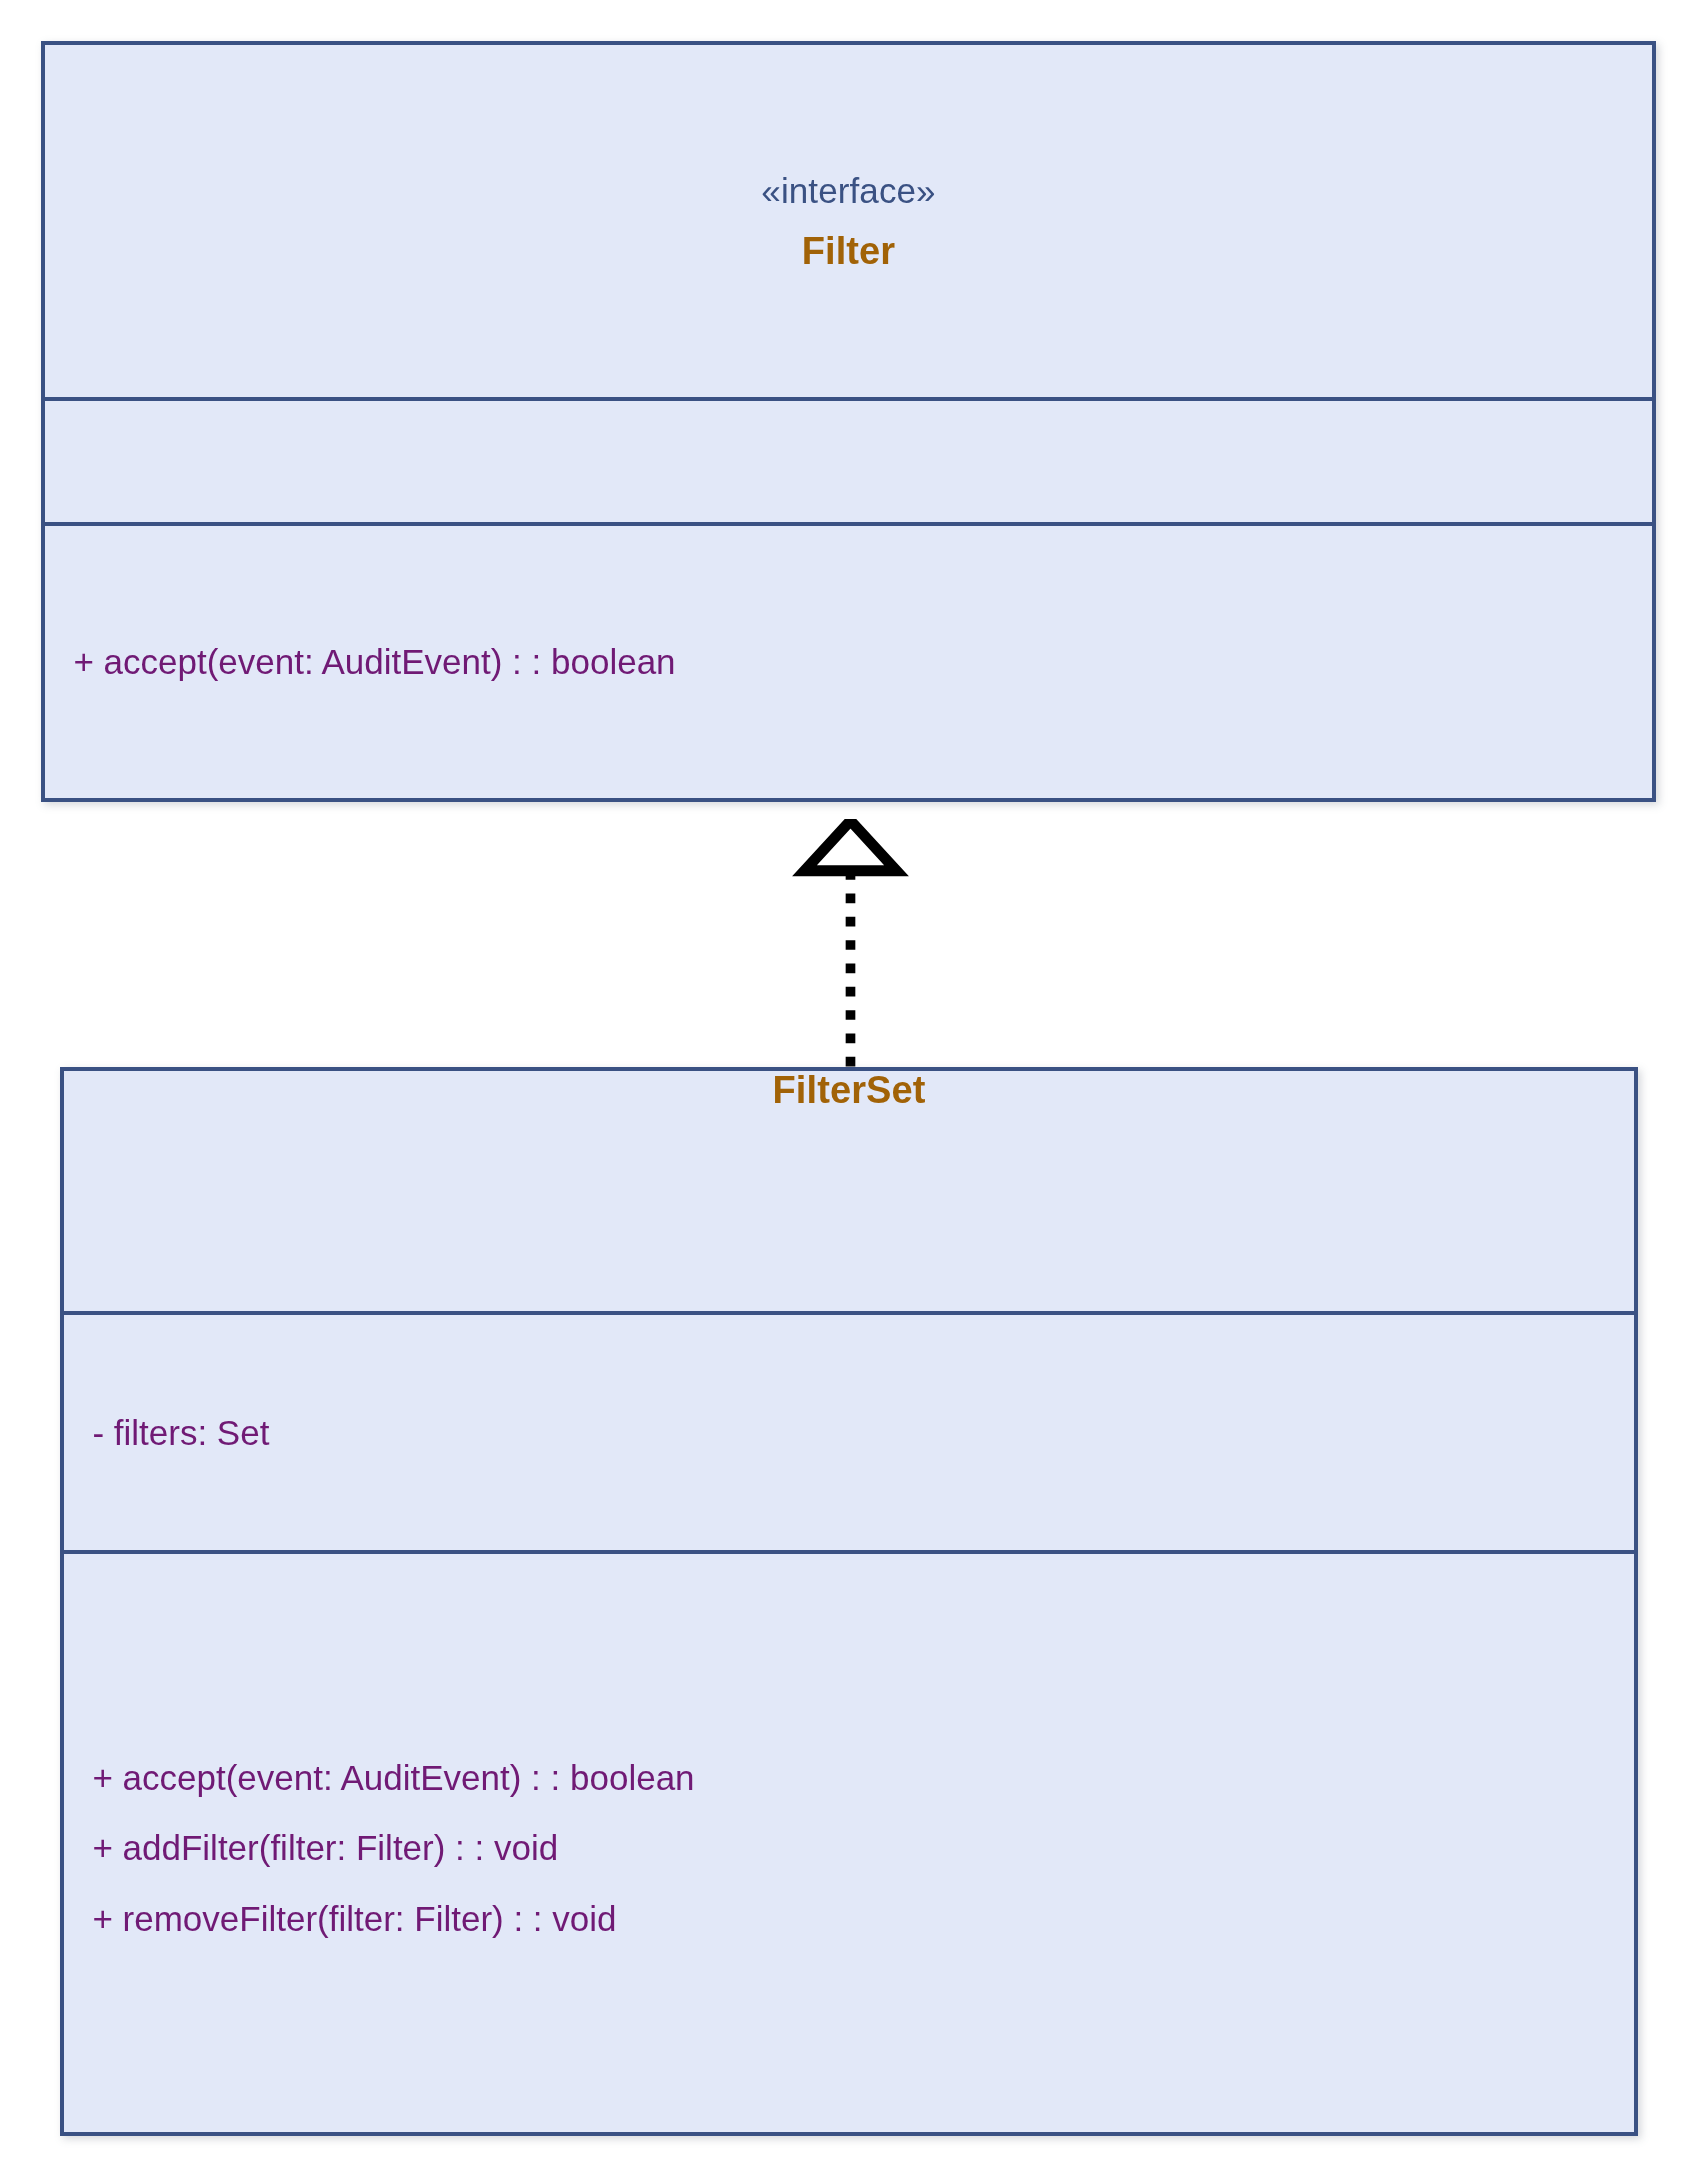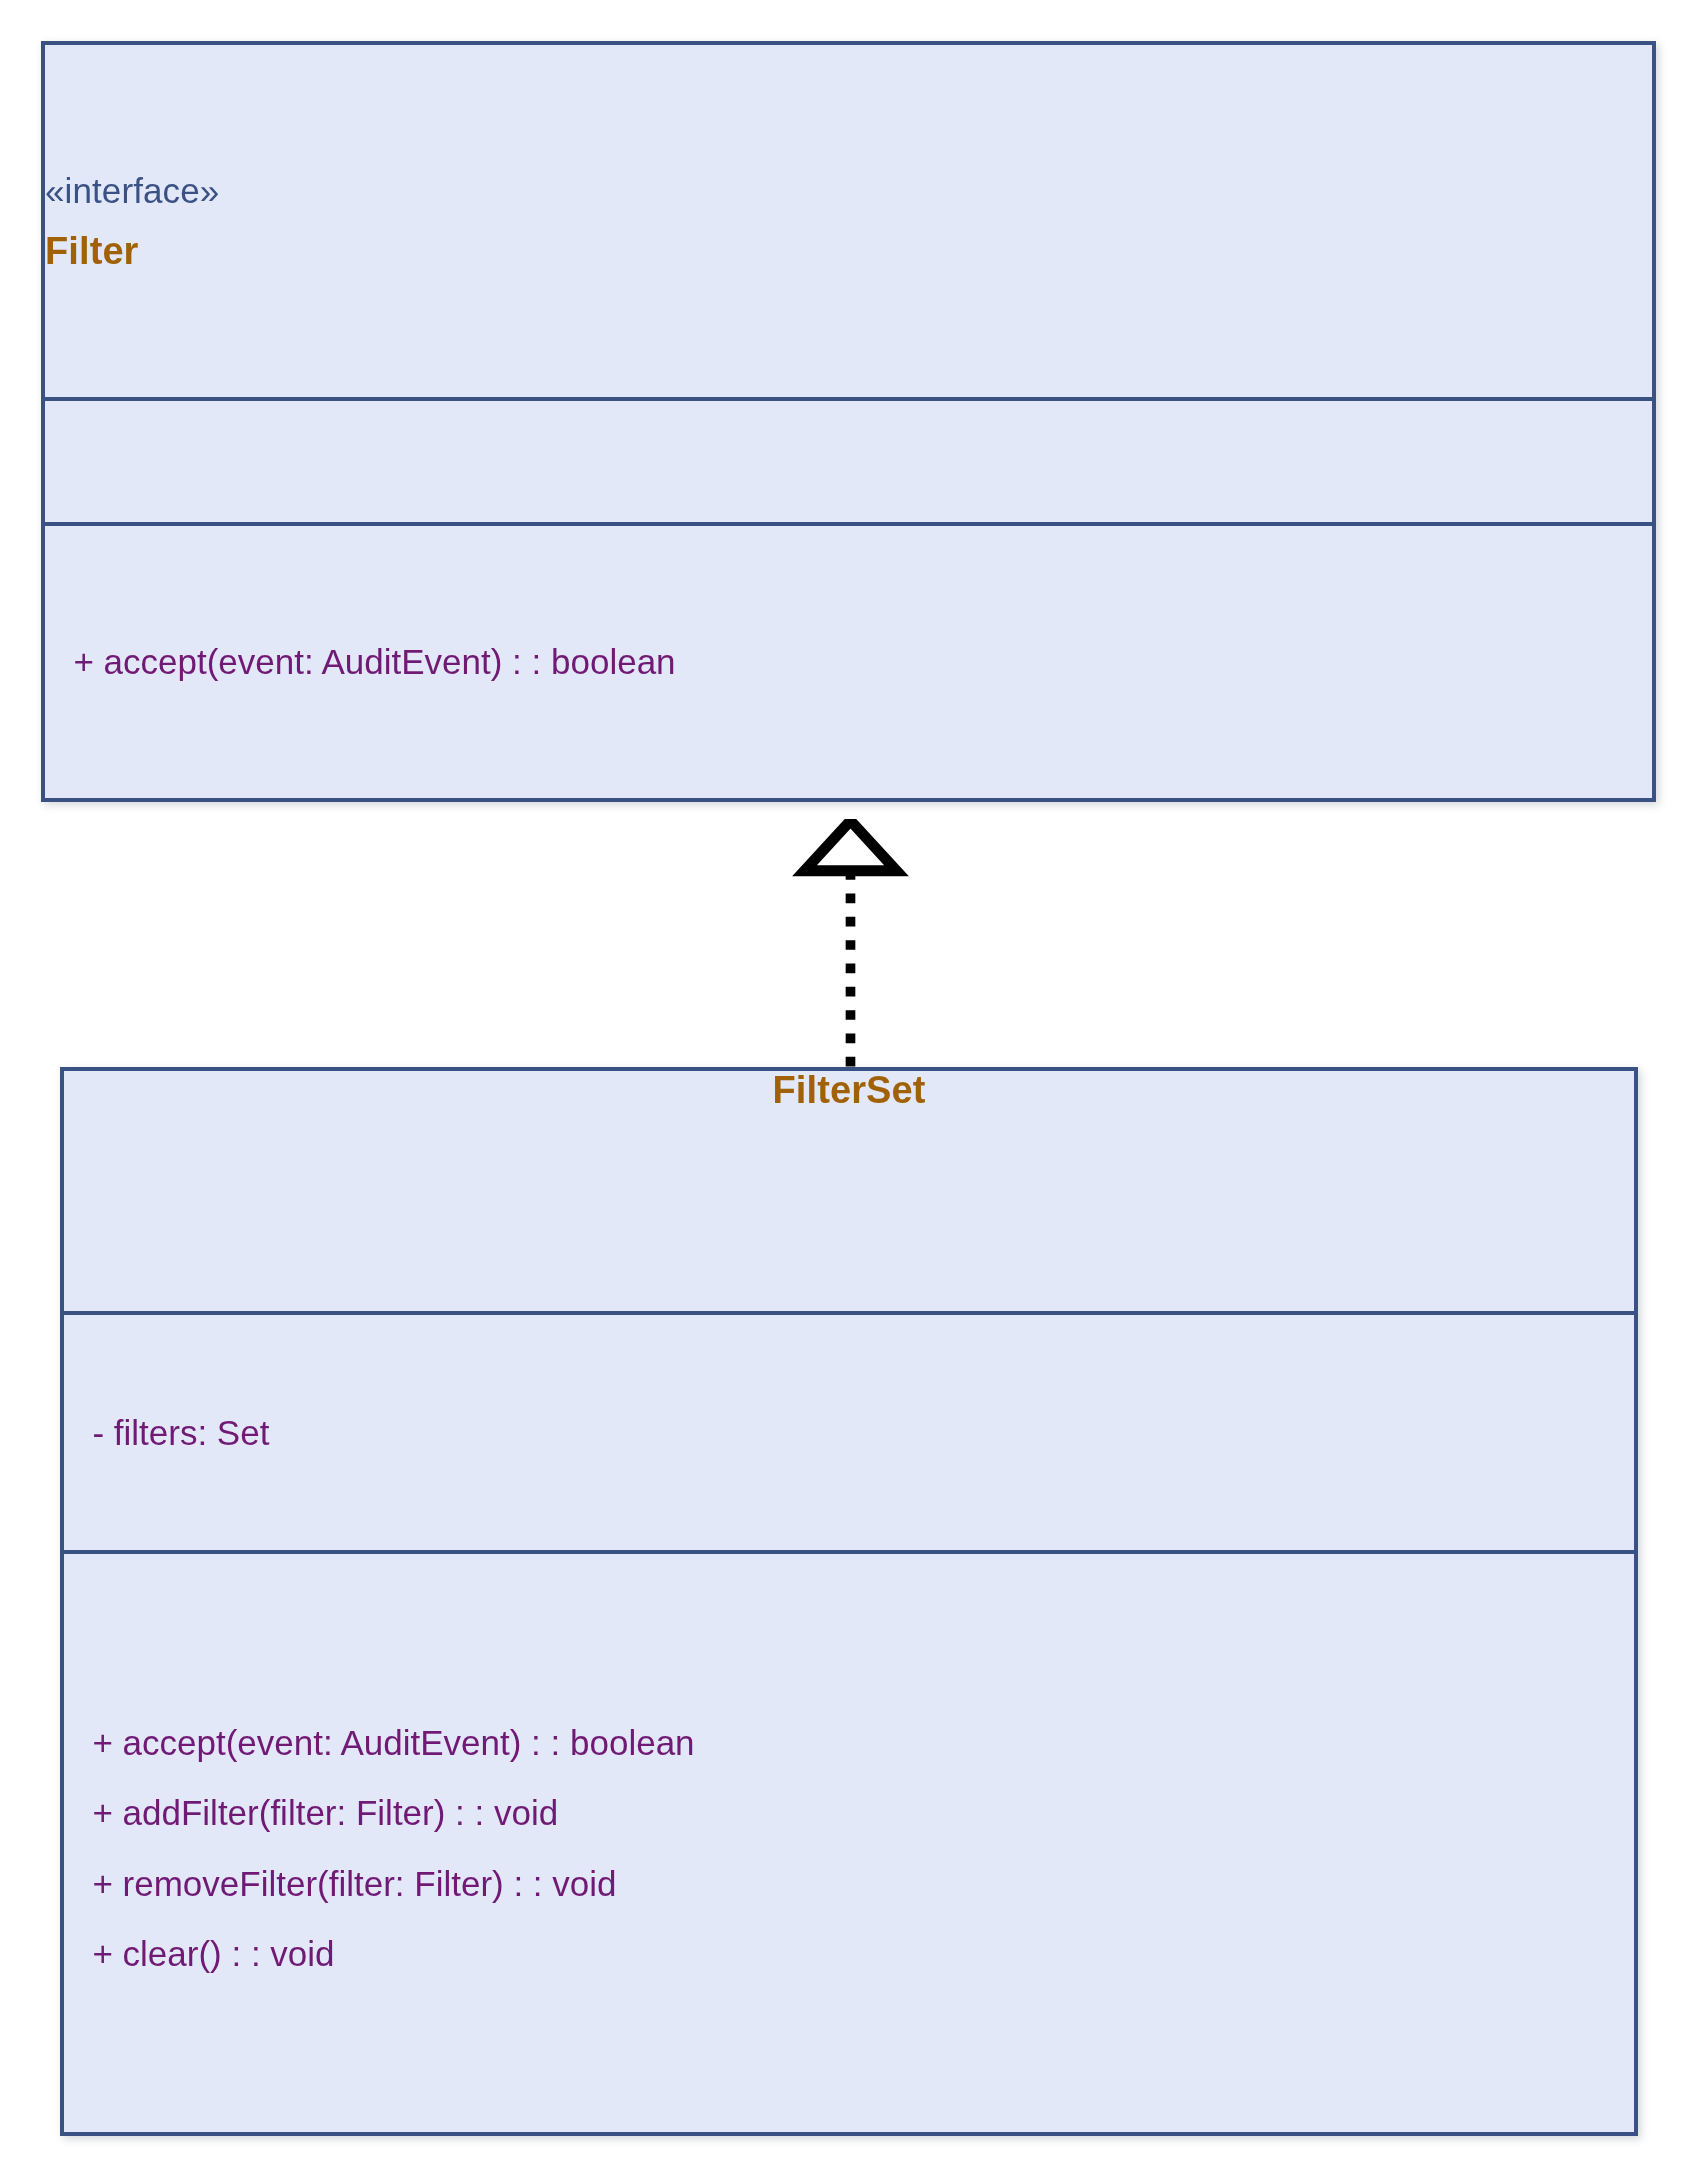--- a/index.html
+++ b/index.html
@@ -82,21 +82,21 @@
   
   #class-filter {
     left: 41px;
     top: 41px;
     width: 1615px;
     height: 761px;
   }
   #class-filter .comp-header {
     height: 352px;
     justify-content: center;
-    align-items: flex-start;
+    align-items: center;
   }
   #class-filter .comp-header .stereotype { margin-bottom: 24px; }
   #class-filter .comp-attrs {
     height: 125px;
   }
   #class-filter .comp-ops {
     flex: 1 1 auto;
     justify-content: center;
   }
 
@@ -170,19 +170,18 @@
     </div>
 
     <div class="uml-compartment comp-attrs">
       <div class="member-row">- filters: Set</div>
     </div>
 
     <div class="uml-compartment comp-ops">
       <div class="member-row">+ accept(event: AuditEvent) : : boolean</div>
       <div class="member-row">+ addFilter(filter: Filter) : : void</div>
       <div class="member-row">+ removeFilter(filter: Filter) : : void</div>
-      <div class="member-row">+ clear() : : void</div>
     </div>
 
   </div>
 
 </div>
 
 
 </body></html>

